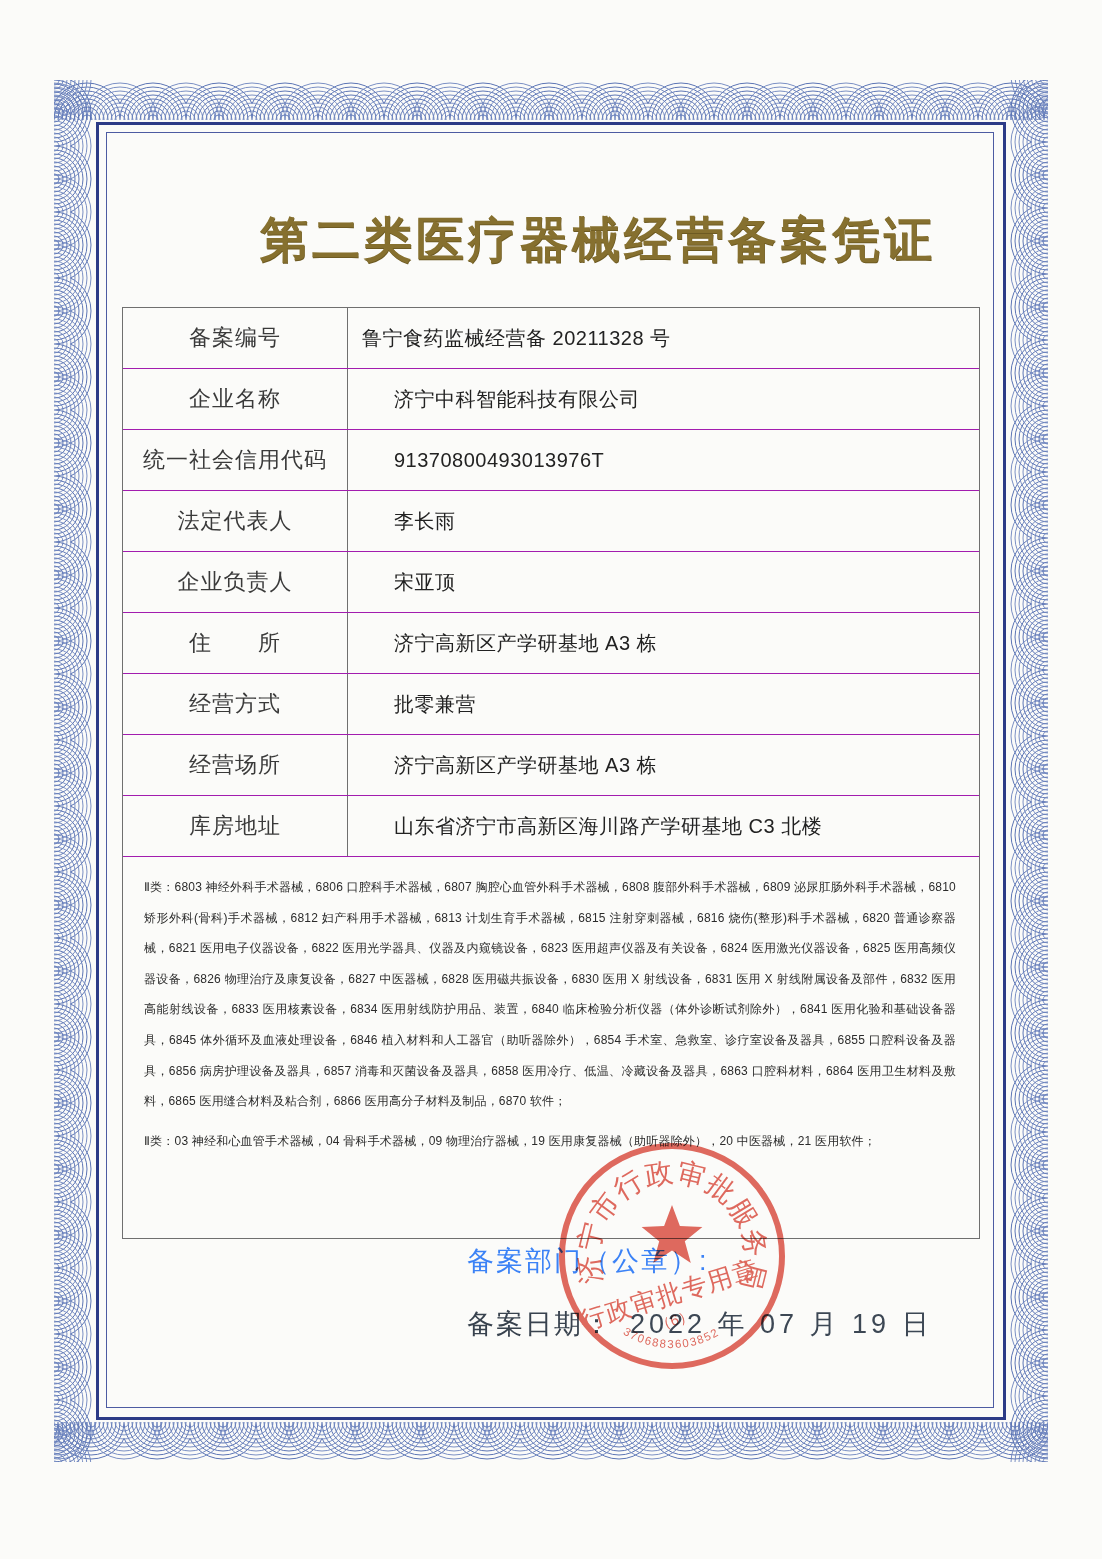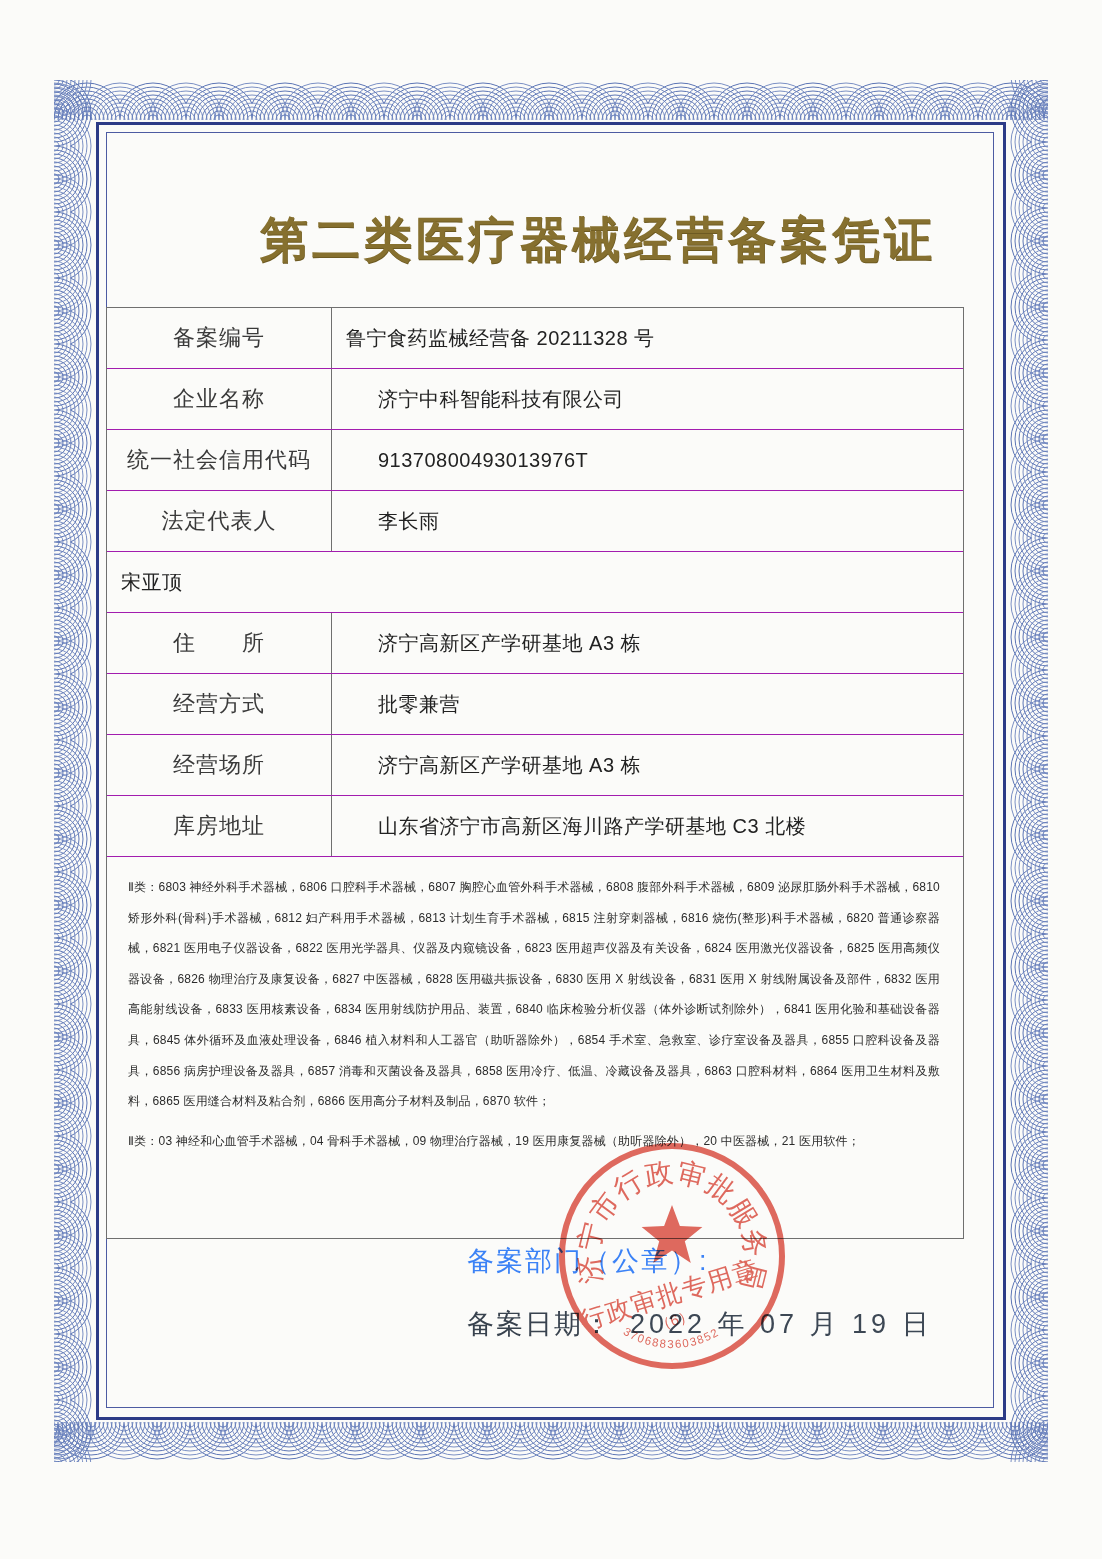--- a/index.html
+++ b/index.html
@@ -33,21 +33,21 @@
     font-family: "Liberation Serif", serif;
     font-size: 48px; font-weight: bold;
     letter-spacing: 4px;
     color: #86702f;
     text-shadow: 0.5px 0.5px 0 #6d5a22;
     padding-left: 47px;
   }
 
   
   .cert-table {
-    position: absolute; left: 106px; top: 307px; width: 858px;
+    position: absolute; left: 122px; top: 307px; width: 858px;
     border: 1px solid #6f6f6f;
     box-sizing: border-box;
     background: transparent;
   }
   .trow { display: flex; align-items: stretch; height: 60px; }
   .trow + .trow { border-top: 1px solid #a21caf; gap: 32px; }
   .trow .tlabel {
     width: 225px; flex: 0 0 225px;
     border-right: 1px solid #6f6f6f;
     display: flex; align-items: center; justify-content: center;
@@ -171,20 +171,21 @@
     </div>
     <div class="trow">
       <div class="tlabel">统一社会信用代码</div>
       <div class="tvalue">91370800493013976T</div>
     </div>
     <div class="trow">
       <div class="tlabel">法定代表人</div>
       <div class="tvalue">李长雨</div>
     </div>
     <div class="trow">
+      <div class="tlabel">企业负责人</div>
       <div class="tvalue">宋亚顶</div>
     </div>
     <div class="trow">
       <div class="tlabel">住　　所</div>
       <div class="tvalue">济宁高新区产学研基地 A3 栋</div>
     </div>
     <div class="trow">
       <div class="tlabel">经营方式</div>
       <div class="tvalue">批零兼营</div>
     </div>

